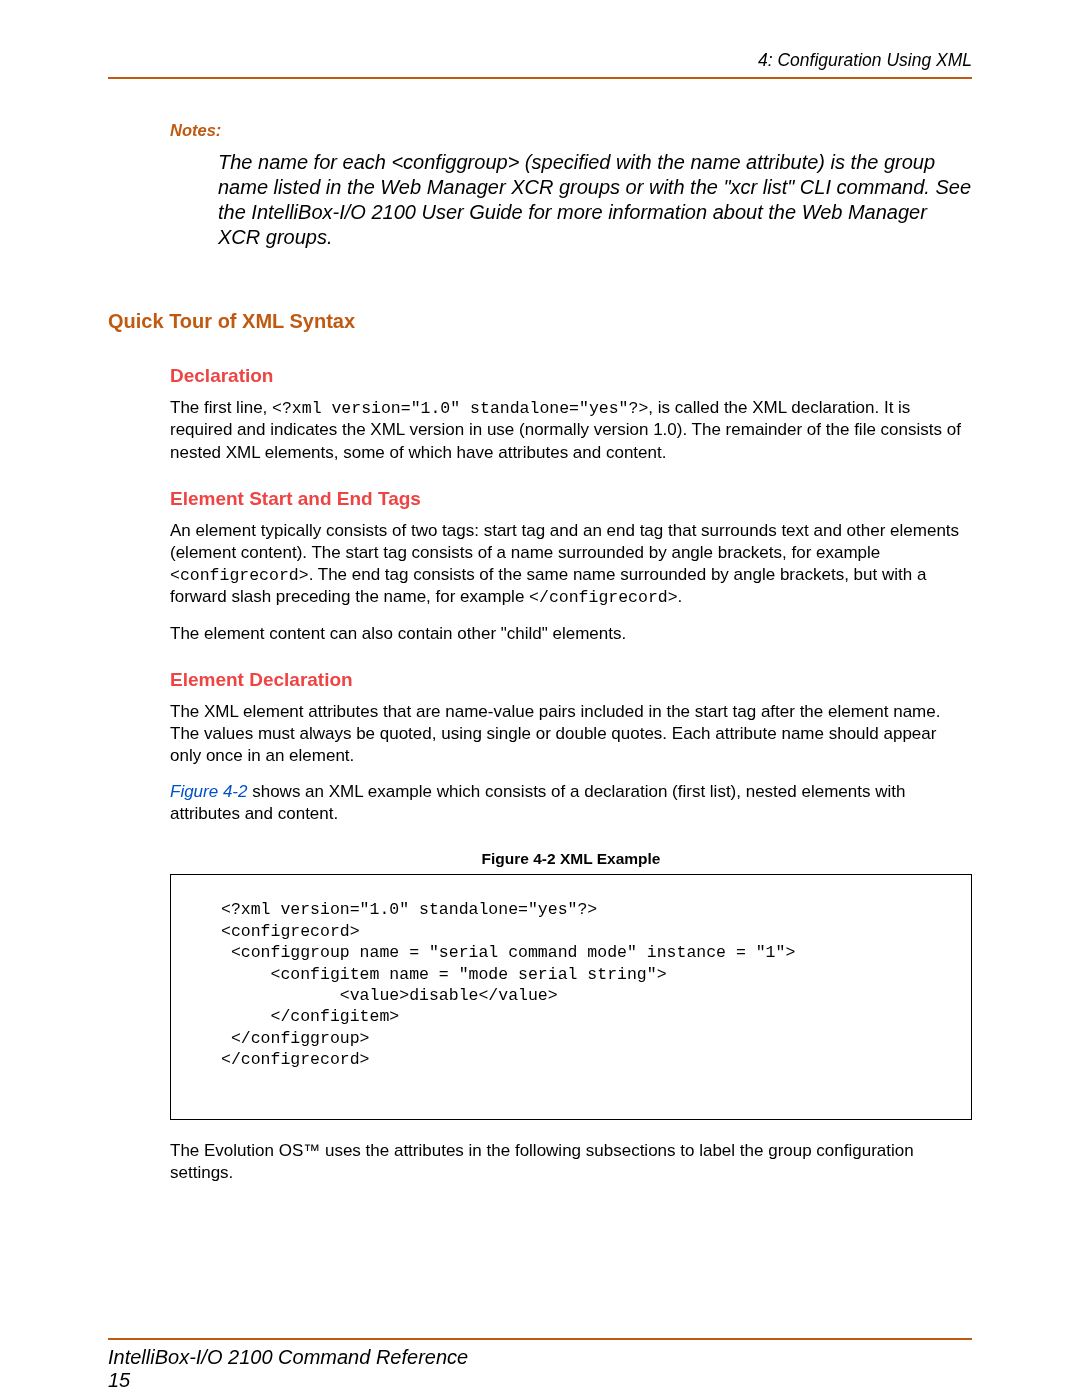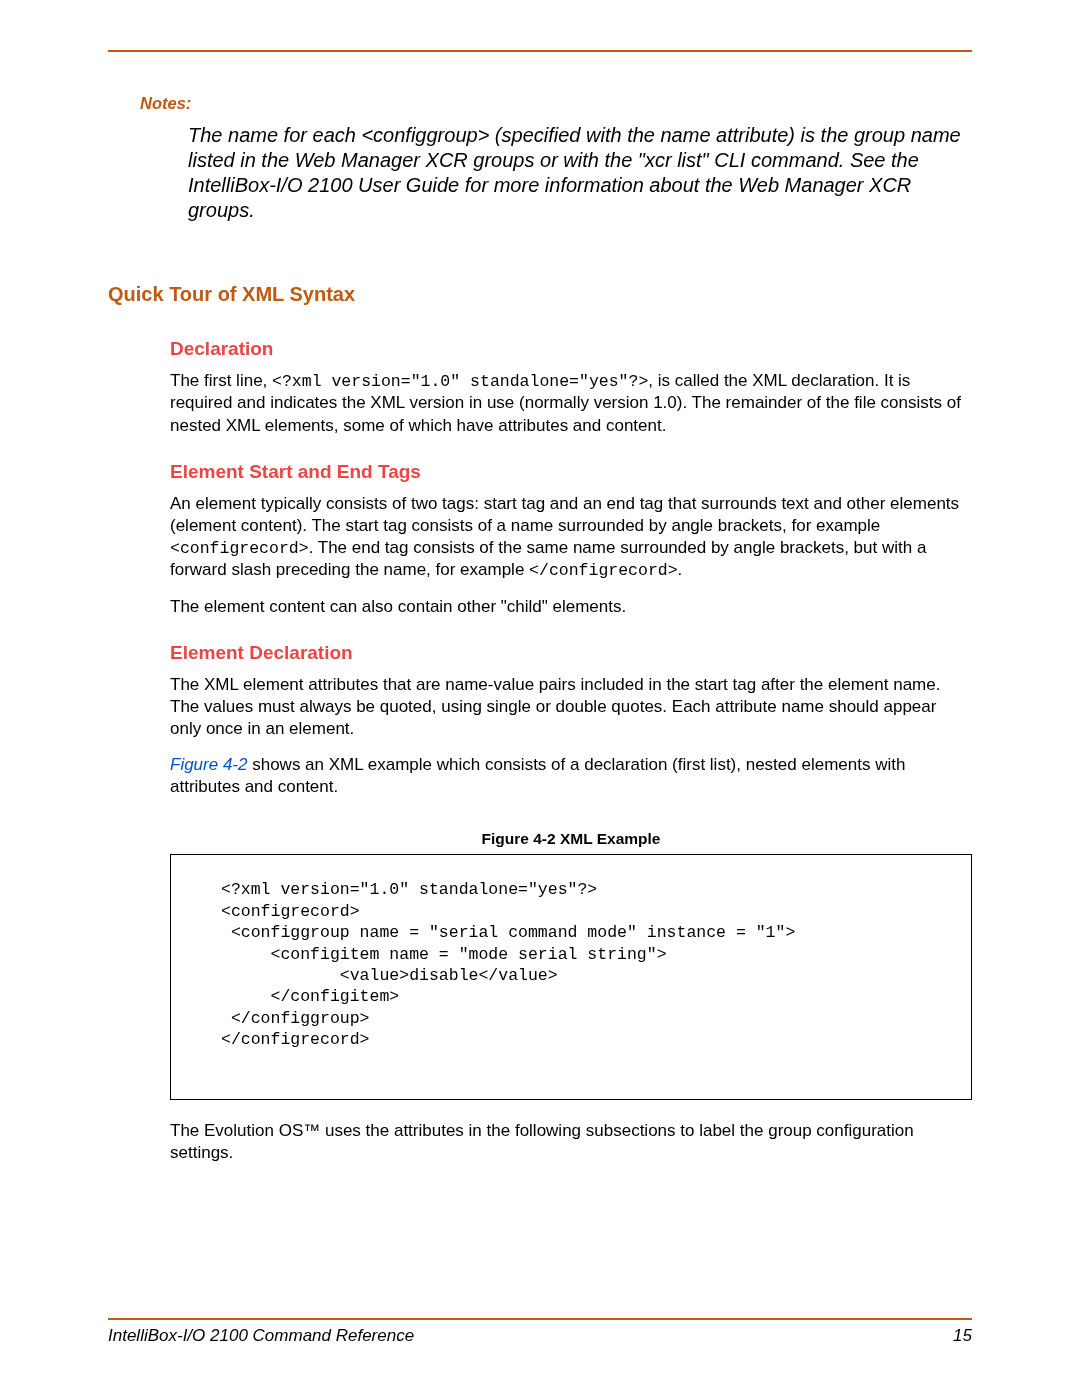--- a/index.html
+++ b/index.html
@@ -28,21 +28,21 @@
     border: none;
     border-top: 2px solid #c05a10;
     margin: 0 0 42px 0;
   }
   .hr-bottom {
     border: none;
     border-top: 2px solid #c05a10;
     margin: 30px 0 6px 0;
   }
   .notes-block {
-    margin-left: 32px;
+    margin-left: 62px;
     margin-bottom: 60px;
   }
   .notes-label {
     color: #c05a10;
     font-weight: bold;
     font-style: italic;
     font-size: 16.5px;
     margin-bottom: 10px;
   }
   .note-body {
@@ -78,44 +78,48 @@
   }
   .fig-link {
     color: #0050c8;
     font-style: italic;
     margin-top: 40px;
   }
   .figure-caption {
     text-align: center;
     font-weight: bold;
     font-size: 15.5px;
-    margin: 32px 0 6px 0;
+    margin: 25px 0 6px 0;
   }
   .code-box {
     border: 1px solid #000;
     padding: 24px 0 48px 50px;
     font-family: "Courier New", Courier, monospace;
     font-size: 16.5px;
     line-height: 1.3;
     white-space: pre;
     margin-bottom: 20px;
   }
   .footer {
     display: flex;
     justify-content: space-between;
     font-style: italic;
-    font-size: 17px;
+    font-size: 20px;
+    flex-direction: column;
   }
   .spacer { height: 110px; }
 </style>
 </head>
 <body>
 
 <div class="page">
 
+  <div class="header">
+    <span>4: Configuration Using XML</span>
+  </div>
   <hr class="hr-top">
 
   <div class="notes-block">
     <div class="notes-label">Notes:</div>
     <div class="note-body">The name for each &lt;configgroup&gt; (specified with the name attribute) is the group name listed in the Web Manager XCR groups or with the "xcr list" CLI command. See the IntelliBox-I/O 2100 User Guide for more information about the Web Manager XCR groups.</div>
   </div>
 
   <h1 class="section">Quick Tour of XML Syntax</h1>
 
   <div class="content">

